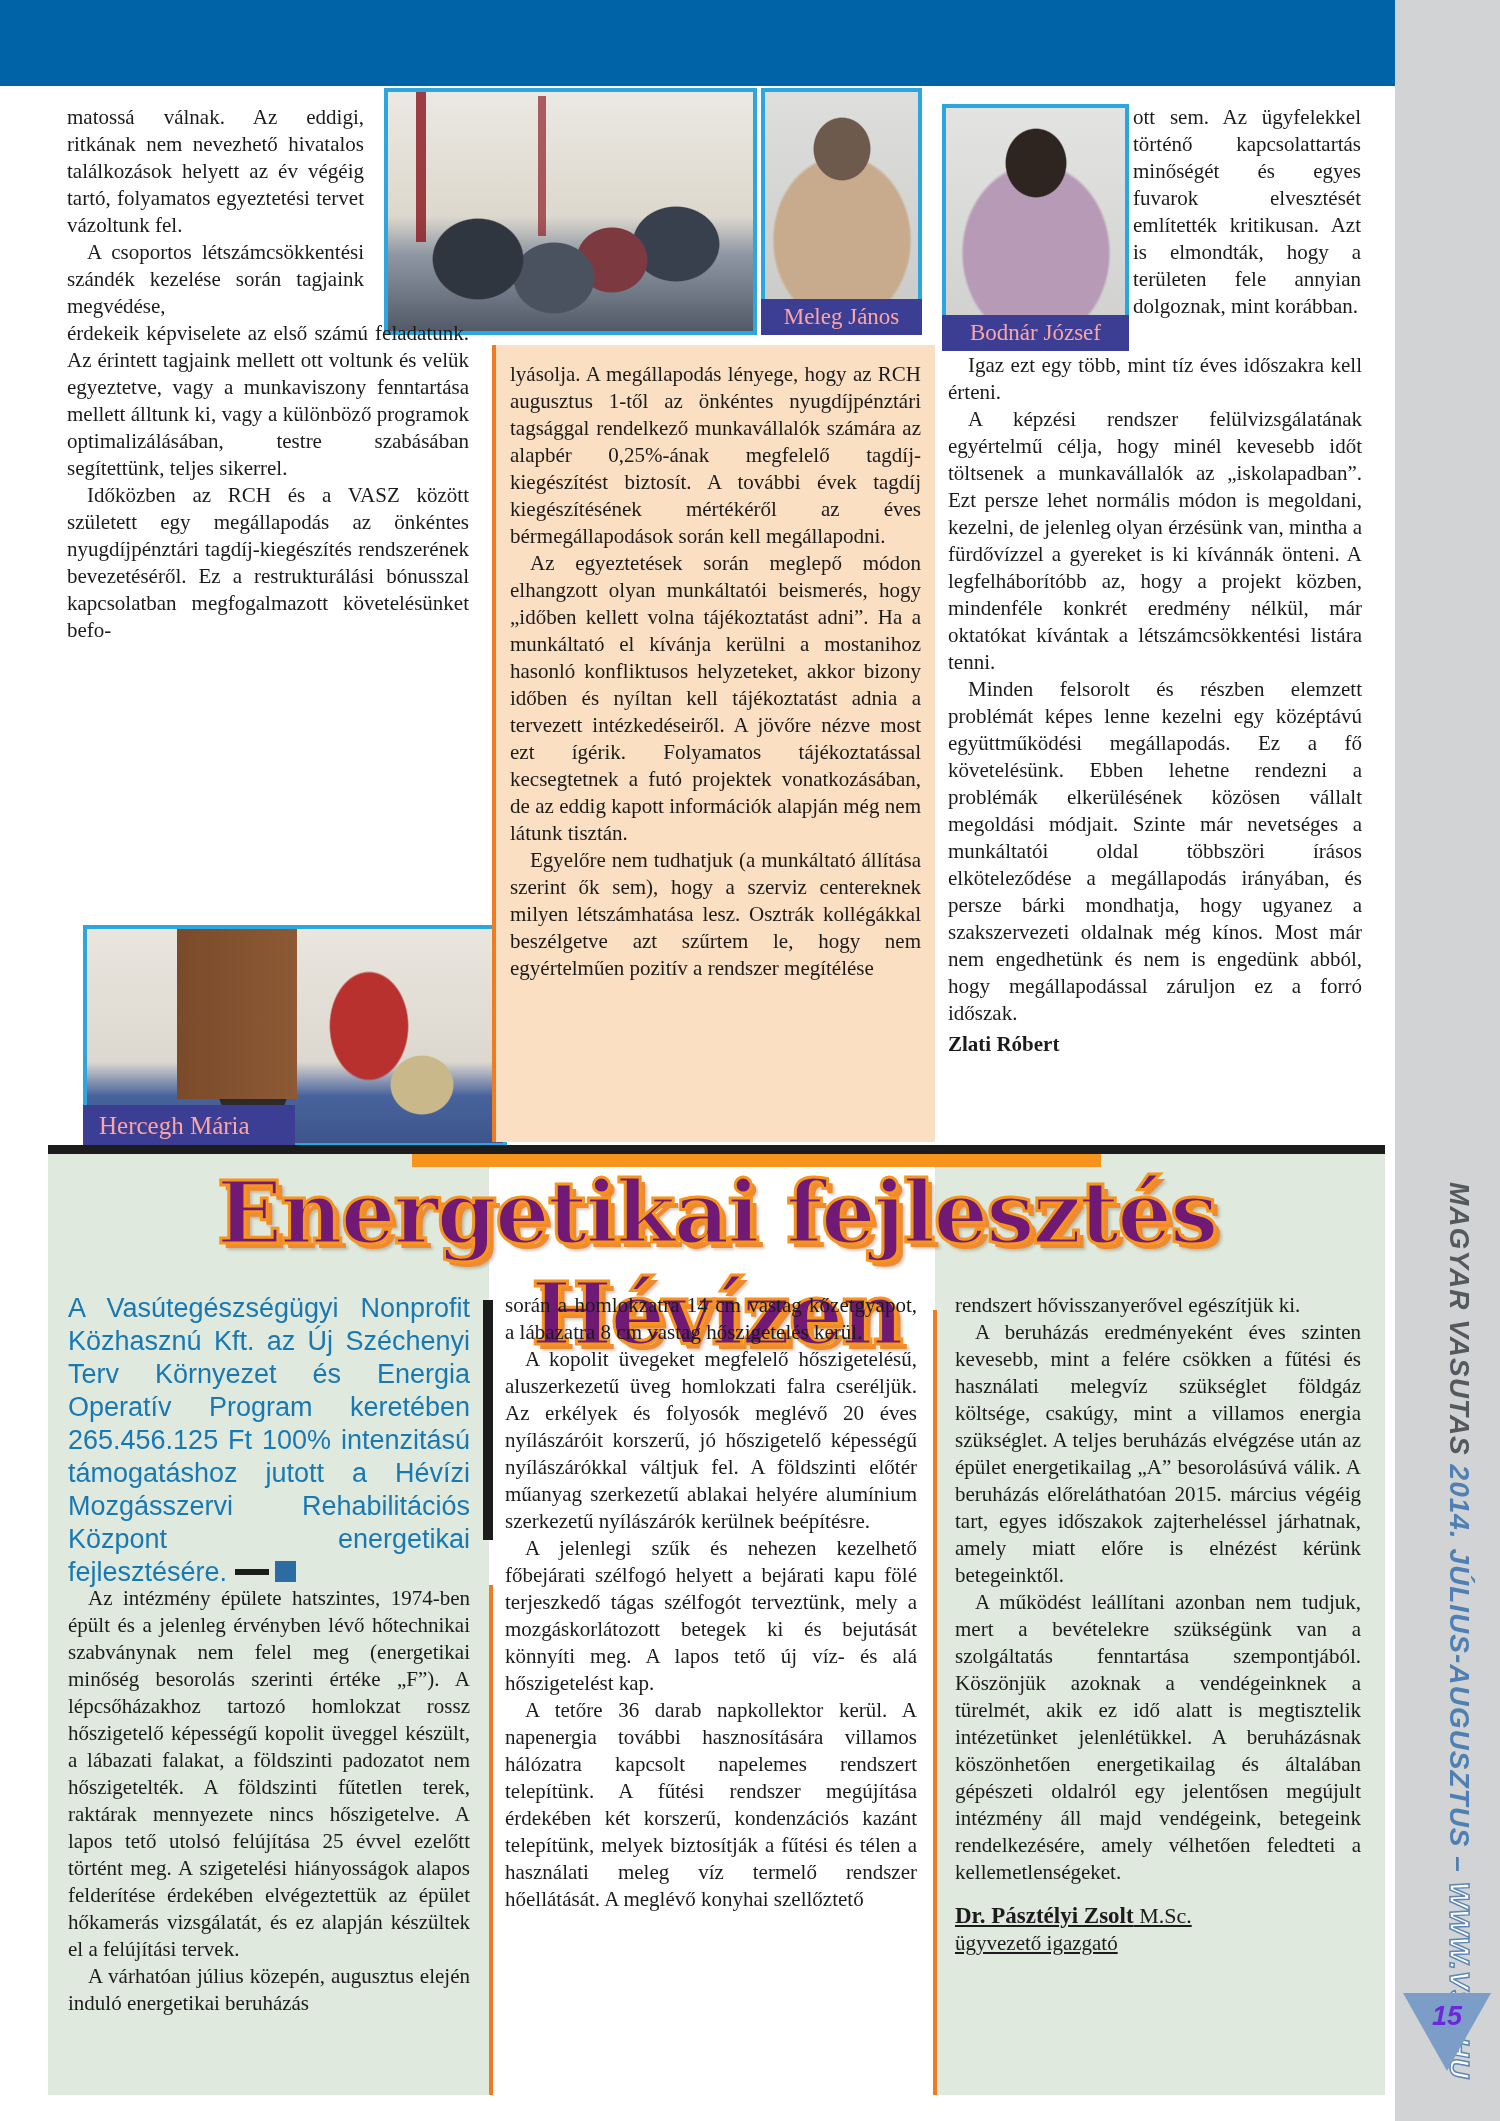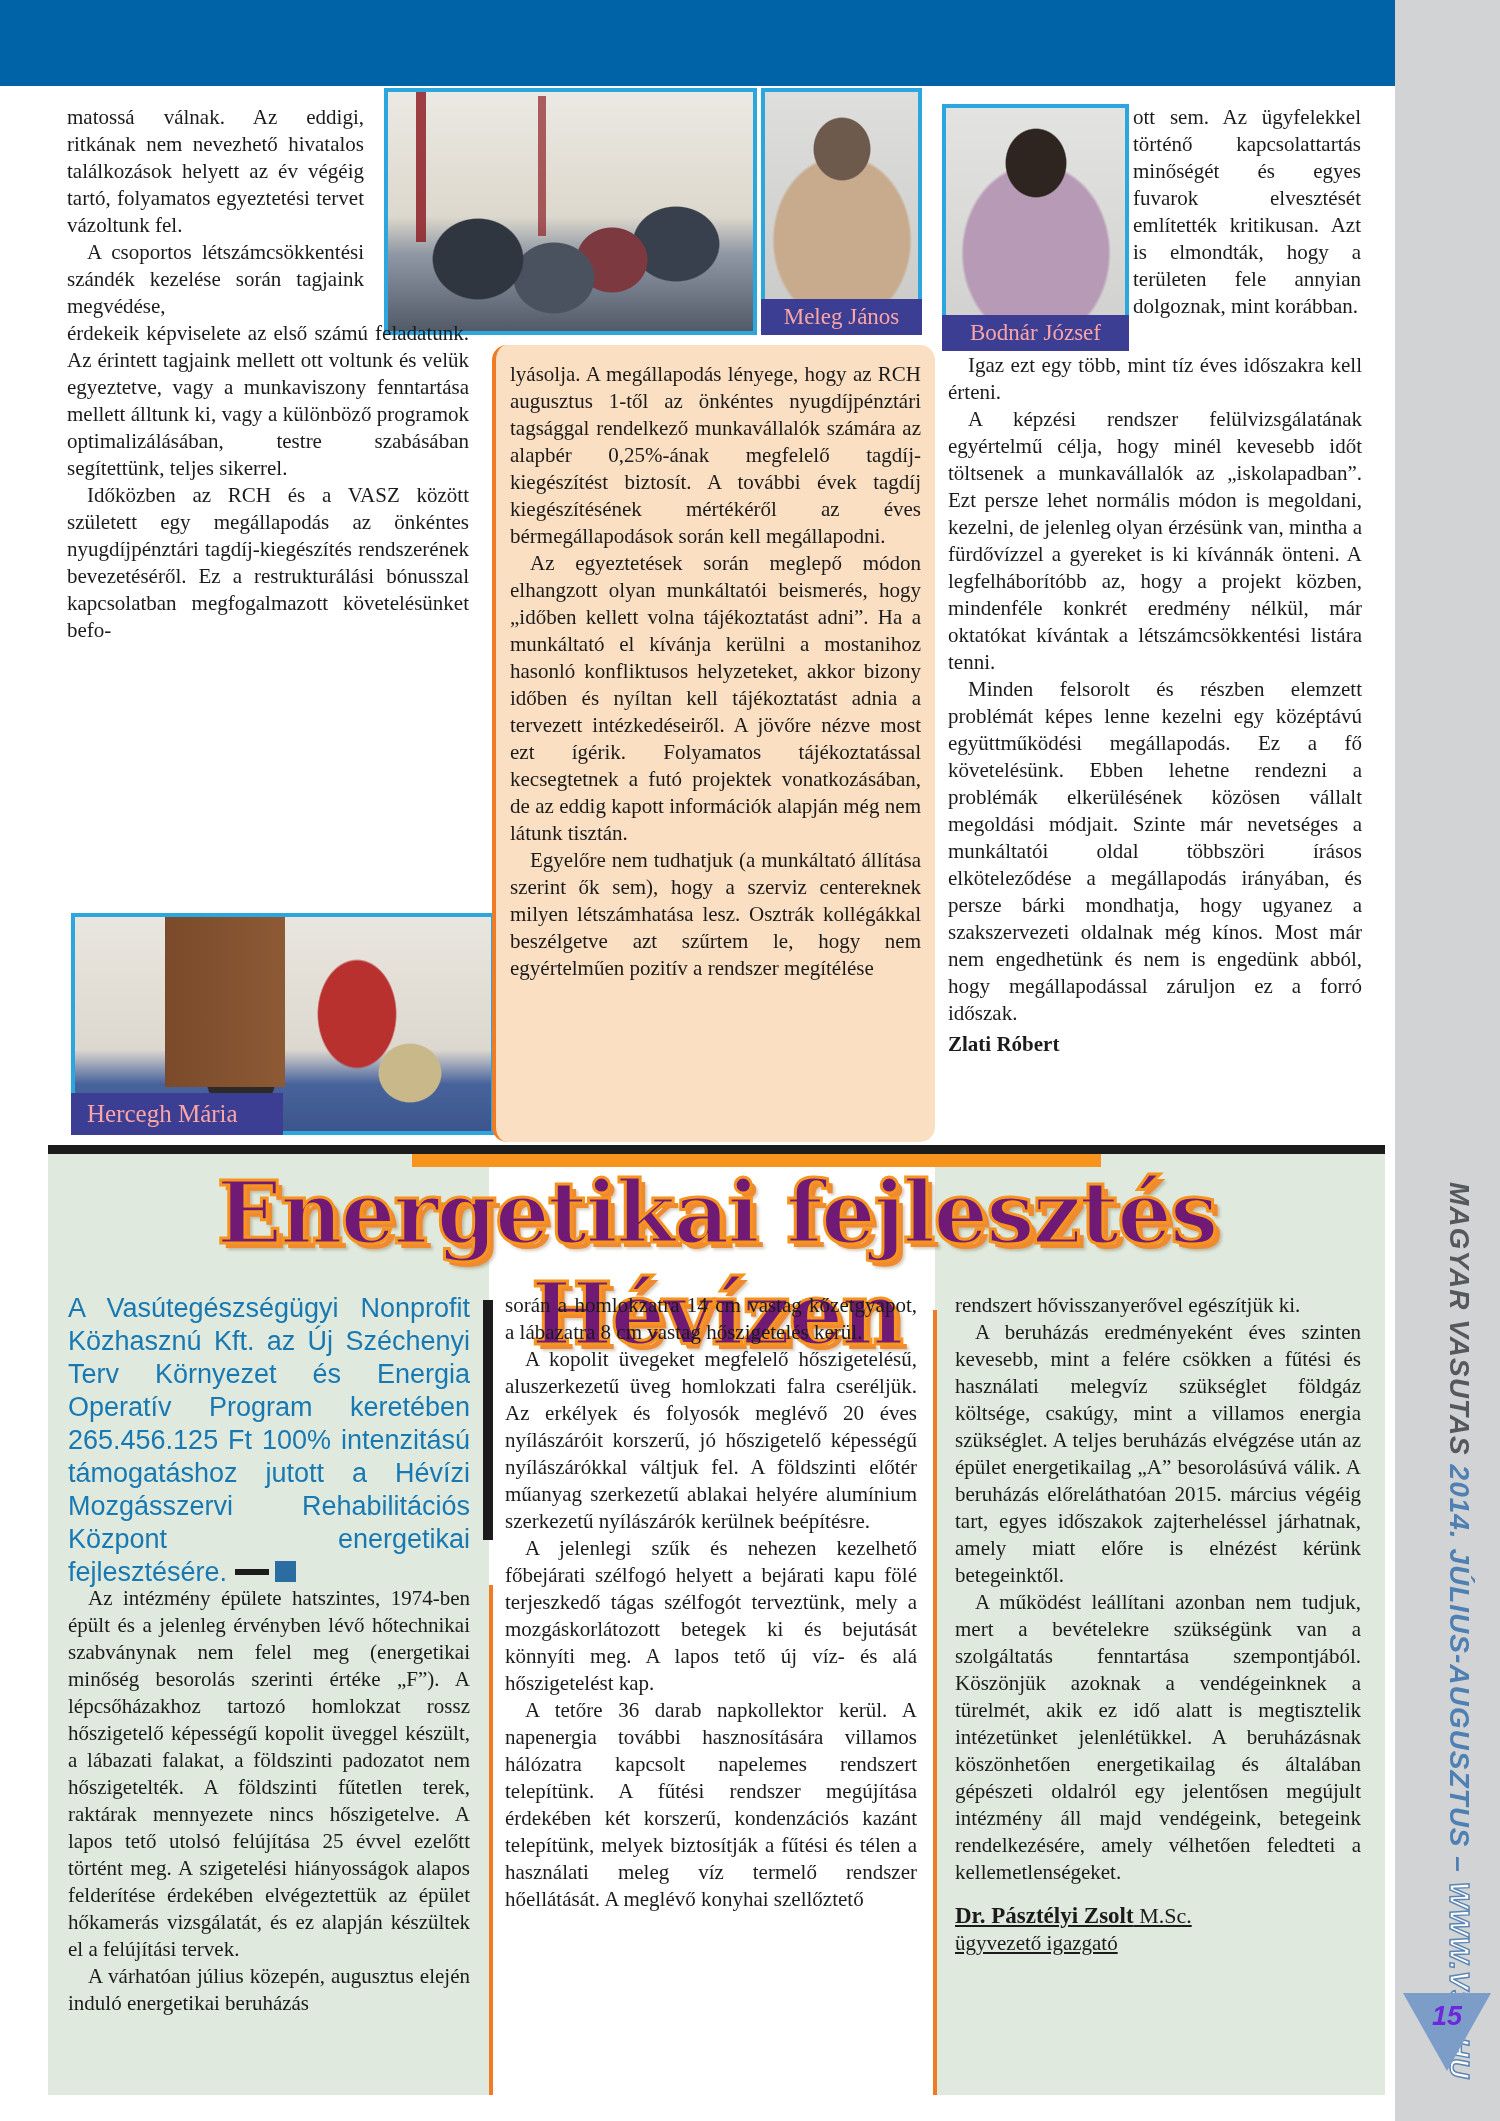--- a/index.html
+++ b/index.html
@@ -68,21 +68,21 @@
   .capbar{position:absolute;left:-4px;bottom:-4px;background:#3b3e92;color:#fca5a5;
           display:flex;align-items:center;justify-content:center;
           font-size:23px;}
   .capbar.full{width:calc(100% + 8px);height:36px;}
   .capbar.small{width:196px;height:42px;font-size:25px;justify-content:flex-start;padding-left:16px;}
 
   
   .a1-col1{left:67px;top:104px;width:402px;}
   .a1-col1 .narrowpart{width:297px;}
   .peach{left:492px;top:345px;width:443px;height:797px;background:#fbdfc2;
-         border-left:4px solid #ef7c24;padding:16px 14px 0 14px;border-radius:15px;}
+         border-left:4px solid #ef7c24;padding:16px 14px 0 14px;}
   .a1-col3-narrow{left:1133px;top:104px;width:228px;}
   .a1-col3-wide{left:948px;top:352px;width:414px;}
   .sig1{text-align:right;font-weight:bold;font-size:23px;margin-top:4px;}
 
   
   .blackbar{left:48px;top:1145px;width:1337px;height:9px;background:#1c1c1c;}
   .greenbg{left:48px;top:1154px;width:1337px;height:941px;background:#dfe9dd;}
   .whitestrip{left:489px;top:1154px;width:446px;height:967px;background:#ffffff;}
   .orangebar{left:412px;top:1154px;width:689px;height:13px;background:#f7941e;}
   .a2-title{left:48px;top:1162px;width:1337px;text-align:center;
@@ -121,21 +121,21 @@
     <span class="pagenum">15</span>
   </div>
 
   <div class="abs photo ph-audience"></div>
   <figure class="abs photo ph-meleg" style="margin:0;">
     <figcaption class="capbar full">Meleg János</figcaption>
   </figure>
   <figure class="abs photo ph-bodnar" style="margin:16px;">
     <figcaption class="capbar full">Bodnár József</figcaption>
   </figure>
-  <figure class="abs photo ph-hercegh" style="margin:3px;">
+  <figure class="abs photo ph-hercegh" style="margin:15px;">
     <figcaption class="capbar small">Hercegh Mária</figcaption>
   </figure>
 
   <div class="abs body a1-col1">
     <div class="narrowpart">
       <p>matossá válnak. Az eddigi, ritkának nem nevezhető hivatalos találkozások helyett az év végéig tartó, folyamatos egyeztetési tervet vázoltunk fel.</p>
       <p class="ind">A csoportos létszámcsökkentési szándék kezelése során tagjaink megvédése,</p>
     </div>
     <p>érdekeik képviselete az első számú feladatunk. Az érintett tagjaink mellett ott voltunk és velük egyeztetve, vagy a munkaviszony fenntartása mellett álltunk ki, vagy a különböző programok optimalizálásában, testre szabásában segítettünk, teljes sikerrel.</p>
     <p class="ind">Időközben az RCH és a VASZ között született egy megállapodás az önkéntes nyugdíjpénztári tagdíj-kiegészítés rendszerének bevezetéséről. Ez a restrukturálási bónusszal kapcsolatban megfogalmazott követelésünket befo-</p>

